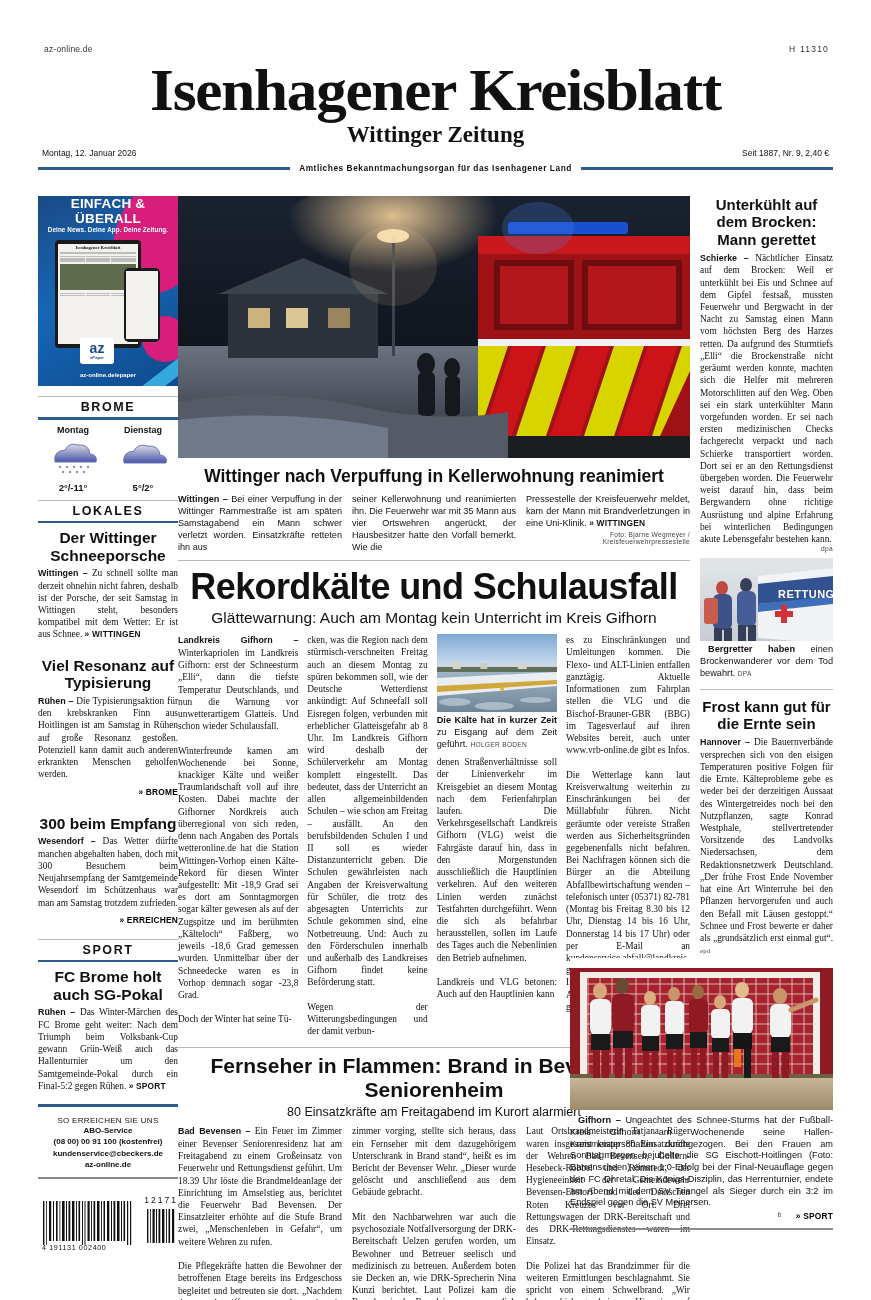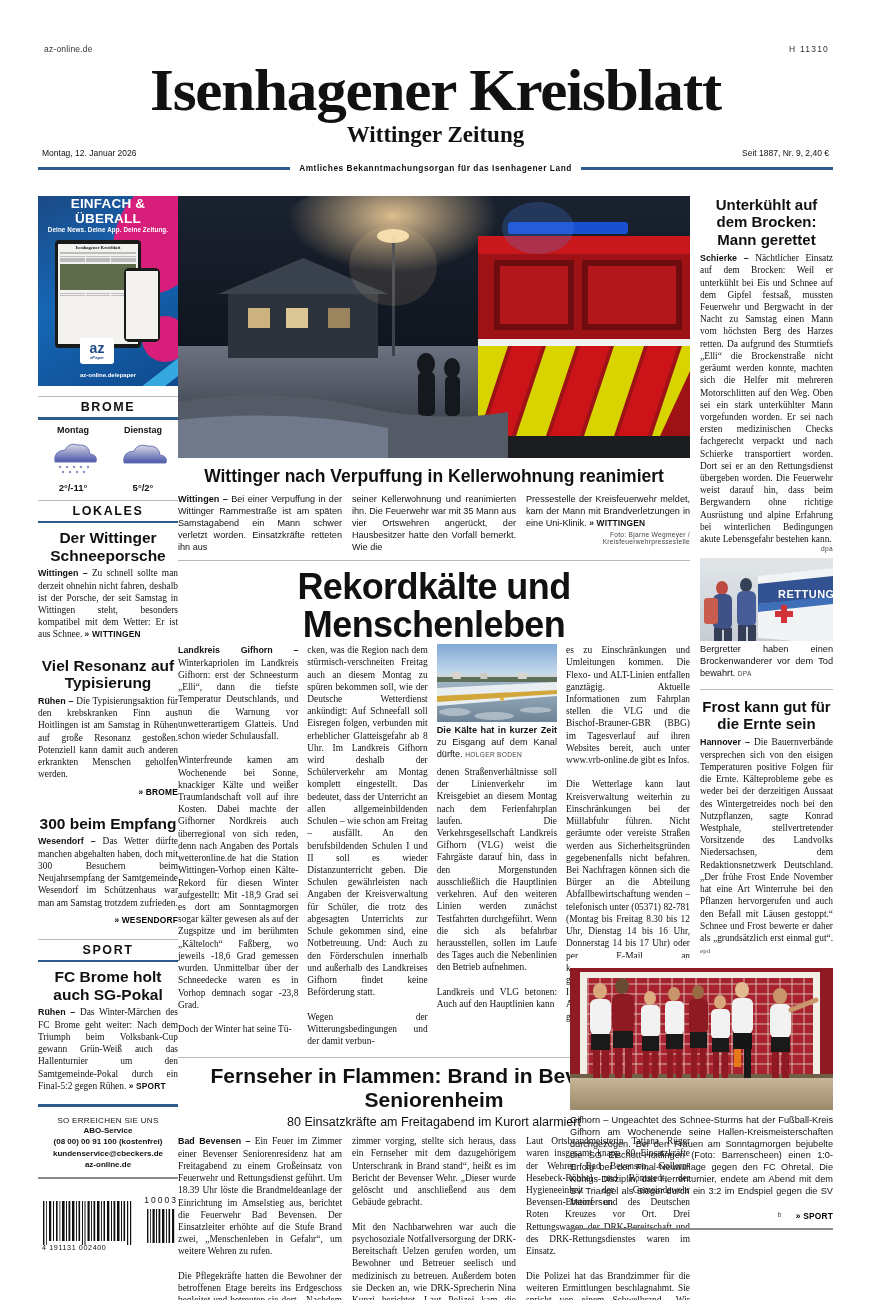--- a/index.html
+++ b/index.html
@@ -183,21 +183,21 @@
     line-height: 1.15; color: #111; margin-bottom: 4px;
   }
   .photo {
     background: #9aa6b0; position: relative; overflow: hidden;
   }
   .cap-sans {
     font-family: "Liberation Sans", sans-serif;
     font-size: 9.2px; line-height: 1.28; color: #111; text-align: justify;
     padding-top: 3px;
   }
-  .cap-sans b { font-weight: normal; }
+  .cap-sans b { font-weight: bold; margin-left: 8px; }
   .credit { font-size: 6.6px; color: #444; letter-spacing: .3px; }
 
   
   .center-col { position: absolute; left: 178px; top: 196px; width: 512px; }
   .lead-photo { width: 512px; height: 262px; position: relative; overflow: hidden; background:#14161b; }
   .lead-head {
     text-align: center; font-weight: bold; font-size: 17.5px;
     color: #111; padding: 8px 0 6px;
   }
   .cols3 { display: flex; gap: 10px; }
@@ -372,21 +372,21 @@
     <div>
       <div class="kicker-head">Viel Resonanz auf Typisierung</div>
       <div class="body-serif"><b>Rühen –</b><span> Die Typisierungsaktion für den krebskranken Finn aus Hoitlingen ist am Samstag in Rühen auf große Resonanz gestoßen. Potenziell kann damit auch anderen erkrankten Menschen geholfen werden.</span></div>
       <div style="text-align:right"><span class="ref">» BROME</span></div>
     </div>
 
     <div style="height:10px"></div>
     <div>
       <div class="kicker-head">300 beim Empfang</div>
       <div class="body-serif"><b>Wesendorf –</b><span> Das Wetter dürfte manchen abgehalten haben, doch mit 300 Besuchern beim Neujahrsempfang der Samtgemeinde Wesendorf im Schützenhaus war man am Samstag trotzdem zufrieden.</span></div>
-      <div style="text-align:right"><span class="ref">» WESENDORF</span></div>
+      <div style="text-align:right"><span class="ref">» ERREICHEN</span></div>
     </div>
 
     <div class="hr-thin" style="margin-top:12px"></div>
     <div class="sec-head">SPORT</div>
     <div class="hr-blue"></div>
     <div>
       <div class="kicker-head">FC Brome holt auch SG-Pokal</div>
       <div class="body-serif"><b>Rühen –</b><span> Das Winter-Märchen des FC Brome geht weiter: Nach dem Triumph beim Volksbank-Cup gewann Grün-Weiß auch das Hallenturnier um den Samtgemeinde-Pokal durch ein Final-5:2 gegen Rühen.</span> <span class="ref">» SPORT</span></div>
     </div>
 
@@ -394,21 +394,21 @@
     <div class="contact-box">
       <div class="contact-title">SO ERREICHEN SIE UNS</div>
       <div class="contact-line">ABO-Service</div>
       <div class="contact-line">(08 00) 00 91 100 (kostenfrei)</div>
       <div class="contact-line">kundenservice@cbeckers.de</div>
       <div class="contact-line">az-online.de</div>
     </div>
     <div class="hr-grey"></div>
 
     <div class="barcode-wrap">
-      <div class="barcode-num">10003</div>
+      <div class="barcode-num">12171</div>
       <svg class="barcode-main" viewBox="0 0 92 44" preserveAspectRatio="none">
         <g fill="#111">
           <rect x="1" y="0" width="1.4" height="44"></rect>
             <rect x="4" y="0" width="0.8" height="44"></rect>
           <rect x="7" y="0" width="2.2" height="40"></rect>
             <rect x="11" y="0" width="1" height="40"></rect>
           <rect x="14" y="0" width="1.6" height="40"></rect>
             <rect x="17.5" y="0" width="0.8" height="40"></rect>
           <rect x="20" y="0" width="2.6" height="40"></rect>
             <rect x="24" y="0" width="1" height="40"></rect>
@@ -522,21 +522,22 @@
       <div class="col-sans"><b>Wittingen –</b><span> Bei einer Verpuffung in der Wittinger Rammestraße ist am späten Samstagabend ein Mann schwer verletzt worden. Einsatzkräfte retteten ihn aus</span></div>
       <div class="col-sans">seiner Kellerwohnung und reanimierten ihn. Die Feuerwehr war mit 35 Mann aus vier Ortswehren angerückt, der Hausbesitzer hatte den Vorfall bemerkt. Wie die</div>
       <div>
         <div class="col-sans"><span>Pressestelle der Kreisfeuerwehr meldet, kam der Mann mit Brandverletzungen in eine Uni-Klinik.</span> <span class="ref">» WITTINGEN</span></div>
         <div class="credit" style="text-align:right;padding-top:2px">Foto: Bjarne Wegmeyer / Kreisfeuerwehrpressestelle</div>
       </div>
     </div>
 
     <div class="hr-thin" style="margin-top:7px"></div>
 
-    <div class="big-head">Rekordkälte und Menschenleben</div>
+    <div class="big-head">Rekordkälte und Schulausfall</div>
+    <div class="big-sub">Glättewarnung: Auch am Montag kein Unterricht im Kreis Gifhorn</div>
 
     <div class="cols4">
       <div class="body-serif"><b>Landkreis Gifhorn –</b><span style="white-space:pre-line"> Winterkapriolen im Landkreis Gifhorn: erst der Schneesturm „Elli“, dann die tiefste Temperatur Deutschlands, und nun die Warnung vor unwetterartigem Glatteis. Und schon wieder Schulausfall.
 
 Winterfreunde kamen am Wochenende bei Sonne, knackiger Kälte und weißer Traumlandschaft voll auf ihre Kosten. Dabei machte der Gifhorner Nordkreis auch überregional von sich reden, denn nach Angaben des Portals wetteronline.de hat die Station Wittingen-Vorhop einen Kälte-Rekord für diesen Winter aufgestellt: Mit -18,9 Grad sei es dort am Sonntagmorgen sogar kälter gewesen als auf der Zugspitze und im berühmten „Kälteloch“ Faßberg, wo jeweils -18,6 Grad gemessen wurden. Unmittelbar über der Schneedecke waren es in Vorhop demnach sogar -23,8 Grad.
 
 Doch der Winter hat seine Tü-</span></div>
       <div class="body-serif" style="white-space:pre-line">cken, was die Region nach dem stürmisch-verschneiten Freitag auch an diesem Montag zu spüren bekommen soll, wie der Deutsche Wetterdienst ankündigt: Auf Schneefall soll Eisregen folgen, verbunden mit erheblicher Glatteisgefahr ab 8 Uhr. Im Landkreis Gifhorn wird deshalb der Schülerverkehr am Montag komplett eingestellt. Das bedeutet, dass der Unterricht an allen allgemeinbildenden Schulen – wie schon am Freitag – ausfällt. An den berufsbildenden Schulen I und II soll es wieder Distanzunterricht geben. Die Schulen gewährleisten nach Angaben der Kreisverwaltung für Schüler, die trotz des abgesagten Unterrichts zur Schule gekommen sind, eine Notbetreuung. Und: Auch zu den Förderschulen innerhalb und außerhalb des Landkreises Gifhorn findet keine Beförderung statt.
 
 Wegen der Witterungsbedingungen und der damit verbun-</div>
@@ -563,21 +564,21 @@
             <polygon points="0,44 122,38 122,52 0,62" fill="#e9eef2"></polygon>
             <polygon points="0,52 122,46 122,50 0,58" fill="#d1a63a"></polygon>
             <g fill="#b9c6d0" opacity=".8">
               <ellipse cx="18" cy="68" rx="16" ry="4"></ellipse>
                 <ellipse cx="58" cy="72" rx="20" ry="4"></ellipse>
               <ellipse cx="100" cy="66" rx="16" ry="3"></ellipse>
             </g>
             <circle cx="66" cy="55" r="2" fill="#e0b33a"></circle>
           </svg>
         </div>
-        <div class="inline-photo-cap"><b>Die Kälte hat in kurzer Zeit</b><span> zu Eisgang auf dem Kanal dürfte.</span> <span class="credit">HOLGER BODEN</span></div>
+        <div class="inline-photo-cap"><b>Die Kälte hat in kurzer Zeit</b><span> zu Eisgang auf dem Zeit geführt.</span> <span class="credit">HOLGER BODEN</span></div>
         <div class="body-serif" style="margin-top:5px;white-space:pre-line">denen Straßenverhältnisse soll der Linienverkehr im Kreisgebiet an diesem Montag nach dem Ferienfahrplan laufen. Die Verkehrsgesellschaft Landkreis Gifhorn (VLG) weist die Fahrgäste darauf hin, dass in den Morgenstunden ausschließlich die Hauptlinien verkehren. Auf den weiteren Linien werden zunächst Testfahrten durchgeführt. Wenn die sich als befahrbar herausstellen, sollen im Laufe des Tages auch die Nebenlinien den Betrieb aufnehmen.
 
 Landkreis und VLG betonen: Auch auf den Hauptlinien kann</div>
       </div>
       <div>
         <div class="body-serif" style="white-space:pre-line">es zu Einschränkungen und Umleitungen kommen. Die Flexo- und ALT-Linien entfallen ganztägig. Aktuelle Informationen zum Fahrplan stellen die VLG und die Bischof-Brauner-GBR (BBG) im Tagesverlauf auf ihren Websites bereit, auch unter www.vrb-online.de gibt es Infos.
 
 Die Wetterlage kann laut Kreisverwaltung weiterhin zu Einschränkungen bei der Müllabfuhr führen. Nicht geräumte oder vereiste Straßen werden aus Sicherheitsgründen gegebenenfalls nicht befahren. Bei Nachfragen können sich die Bürger an die Abteilung Abfallbewirtschaftung wenden – telefonisch unter (05371) 82-781 (Montag bis Freitag 8.30 bis 12 Uhr, Dienstag 14 bis 16 Uhr, Donnerstag 14 bis 17 Uhr) oder per E-Mail an kundenservice.abfall@landkreis-gifhorn.de. Aktuelle Informationen bietet die Abfall-App (siehe www.landkreis-gifhorn.de/abfall-app).</div>
         <div class="credit" style="text-align:right">bo</div>
       </div>

